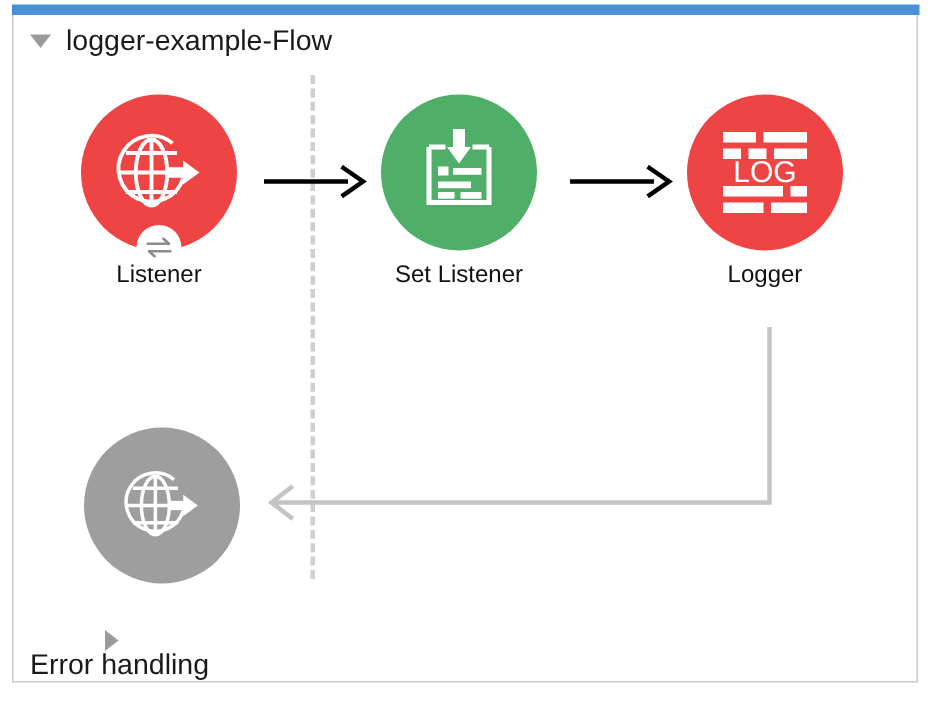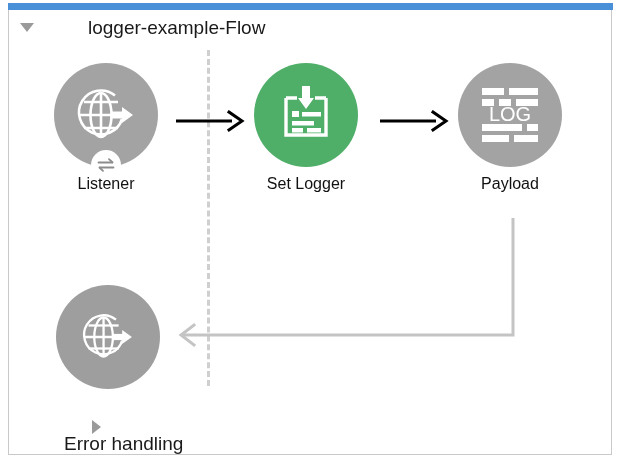--- a/index.html
+++ b/index.html
@@ -63,21 +63,20 @@
   .tri-right {
     border-top: 7px solid transparent;
     border-bottom: 7px solid transparent;
     border-left: 9px solid #9a9a9a;
   }
   .section-title {
     font-size: 19px;
     color: #1a1a1a;
     white-space: nowrap;
     line-height: 1;
-    margin-left: 44px;
   }
 
   
   .lifeline {
     position: absolute;
     left: 207px;
     top: 50px;
     width: 0;
     height: 336px;
     border-left: 3px dashed #cfcfcf;
@@ -104,21 +103,21 @@
     font-size: 16px;
     color: #111111;
     white-space: nowrap;
     line-height: 1.1;
   }
   .node-listener  { left: 54px;  top: 63px; }
   .node-setpayload{ left: 254px; top: 63px; }
   .node-logger    { left: 458px; top: 63px; }
   .node-error     { left: 56px;  top: 285px; }
 
-  .c-purple { background: #a3a3a3; }
+  .c-purple { background: #ef4444; }
   .c-green  { background: #4fae68; }
   .c-gray   { background: #9e9e9e; }
 
   
   .badge {
     position: absolute;
     left: 50%;
     bottom: -13px;
     transform: translateX(-50%);
     width: 30px;
@@ -208,41 +207,41 @@
           <rect x="29" y="4" width="8" height="14"></rect>
           <polygon points="25,16 41,16 33,27"></polygon>
           <rect x="19" y="29" width="7" height="6"></rect>
           <rect x="29" y="30" width="19" height="4.5"></rect>
           <rect x="19" y="39" width="22" height="4.5"></rect>
           <rect x="19" y="46" width="11" height="4.5"></rect>
           <rect x="34" y="46" width="14" height="4.5"></rect>
         </g>
       </svg>
     </div>
-    <div class="node-label">Set Logger</div>
+    <div class="node-label">Set Listener</div>
   </div>
 
   <div class="node node-logger">
     <div class="node-circle c-purple">
       <svg width="68" height="62" viewBox="0 0 68 62">
         <g fill="#ffffff">
           <rect x="6" y="4" width="22" height="7"></rect>
           <rect x="33" y="4" width="29" height="7"></rect>
           <rect x="6" y="15" width="12" height="7"></rect>
           <rect x="23" y="15" width="12" height="7"></rect>
           <rect x="40" y="15" width="22" height="7"></rect>
           <rect x="6" y="40" width="40" height="7"></rect>
           <rect x="51" y="40" width="11" height="7"></rect>
           <rect x="6" y="51" width="27" height="7"></rect>
           <rect x="38" y="51" width="24" height="7"></rect>
         </g>
         <text x="34" y="37" fill="#ffffff" font-family="'Liberation Sans', sans-serif" font-size="20" text-anchor="middle">LOG</text>
       </svg>
     </div>
-    <div class="node-label">Payload</div>
+    <div class="node-label">Logger</div>
   </div>
 
   <div class="node node-error">
     <div class="node-circle c-gray">
       <svg width="62" height="62" viewBox="0 0 70 70">
         <g fill="none" stroke="#ffffff" stroke-width="2.6">
           <path d="M44 15.5 A22 22 0 1 0 51 39"></path>
           <ellipse cx="30" cy="35" rx="10.5" ry="22"></ellipse>
           <line x1="8" y1="35" x2="52" y2="35"></line>
           <path d="M13 22 H47"></path>

